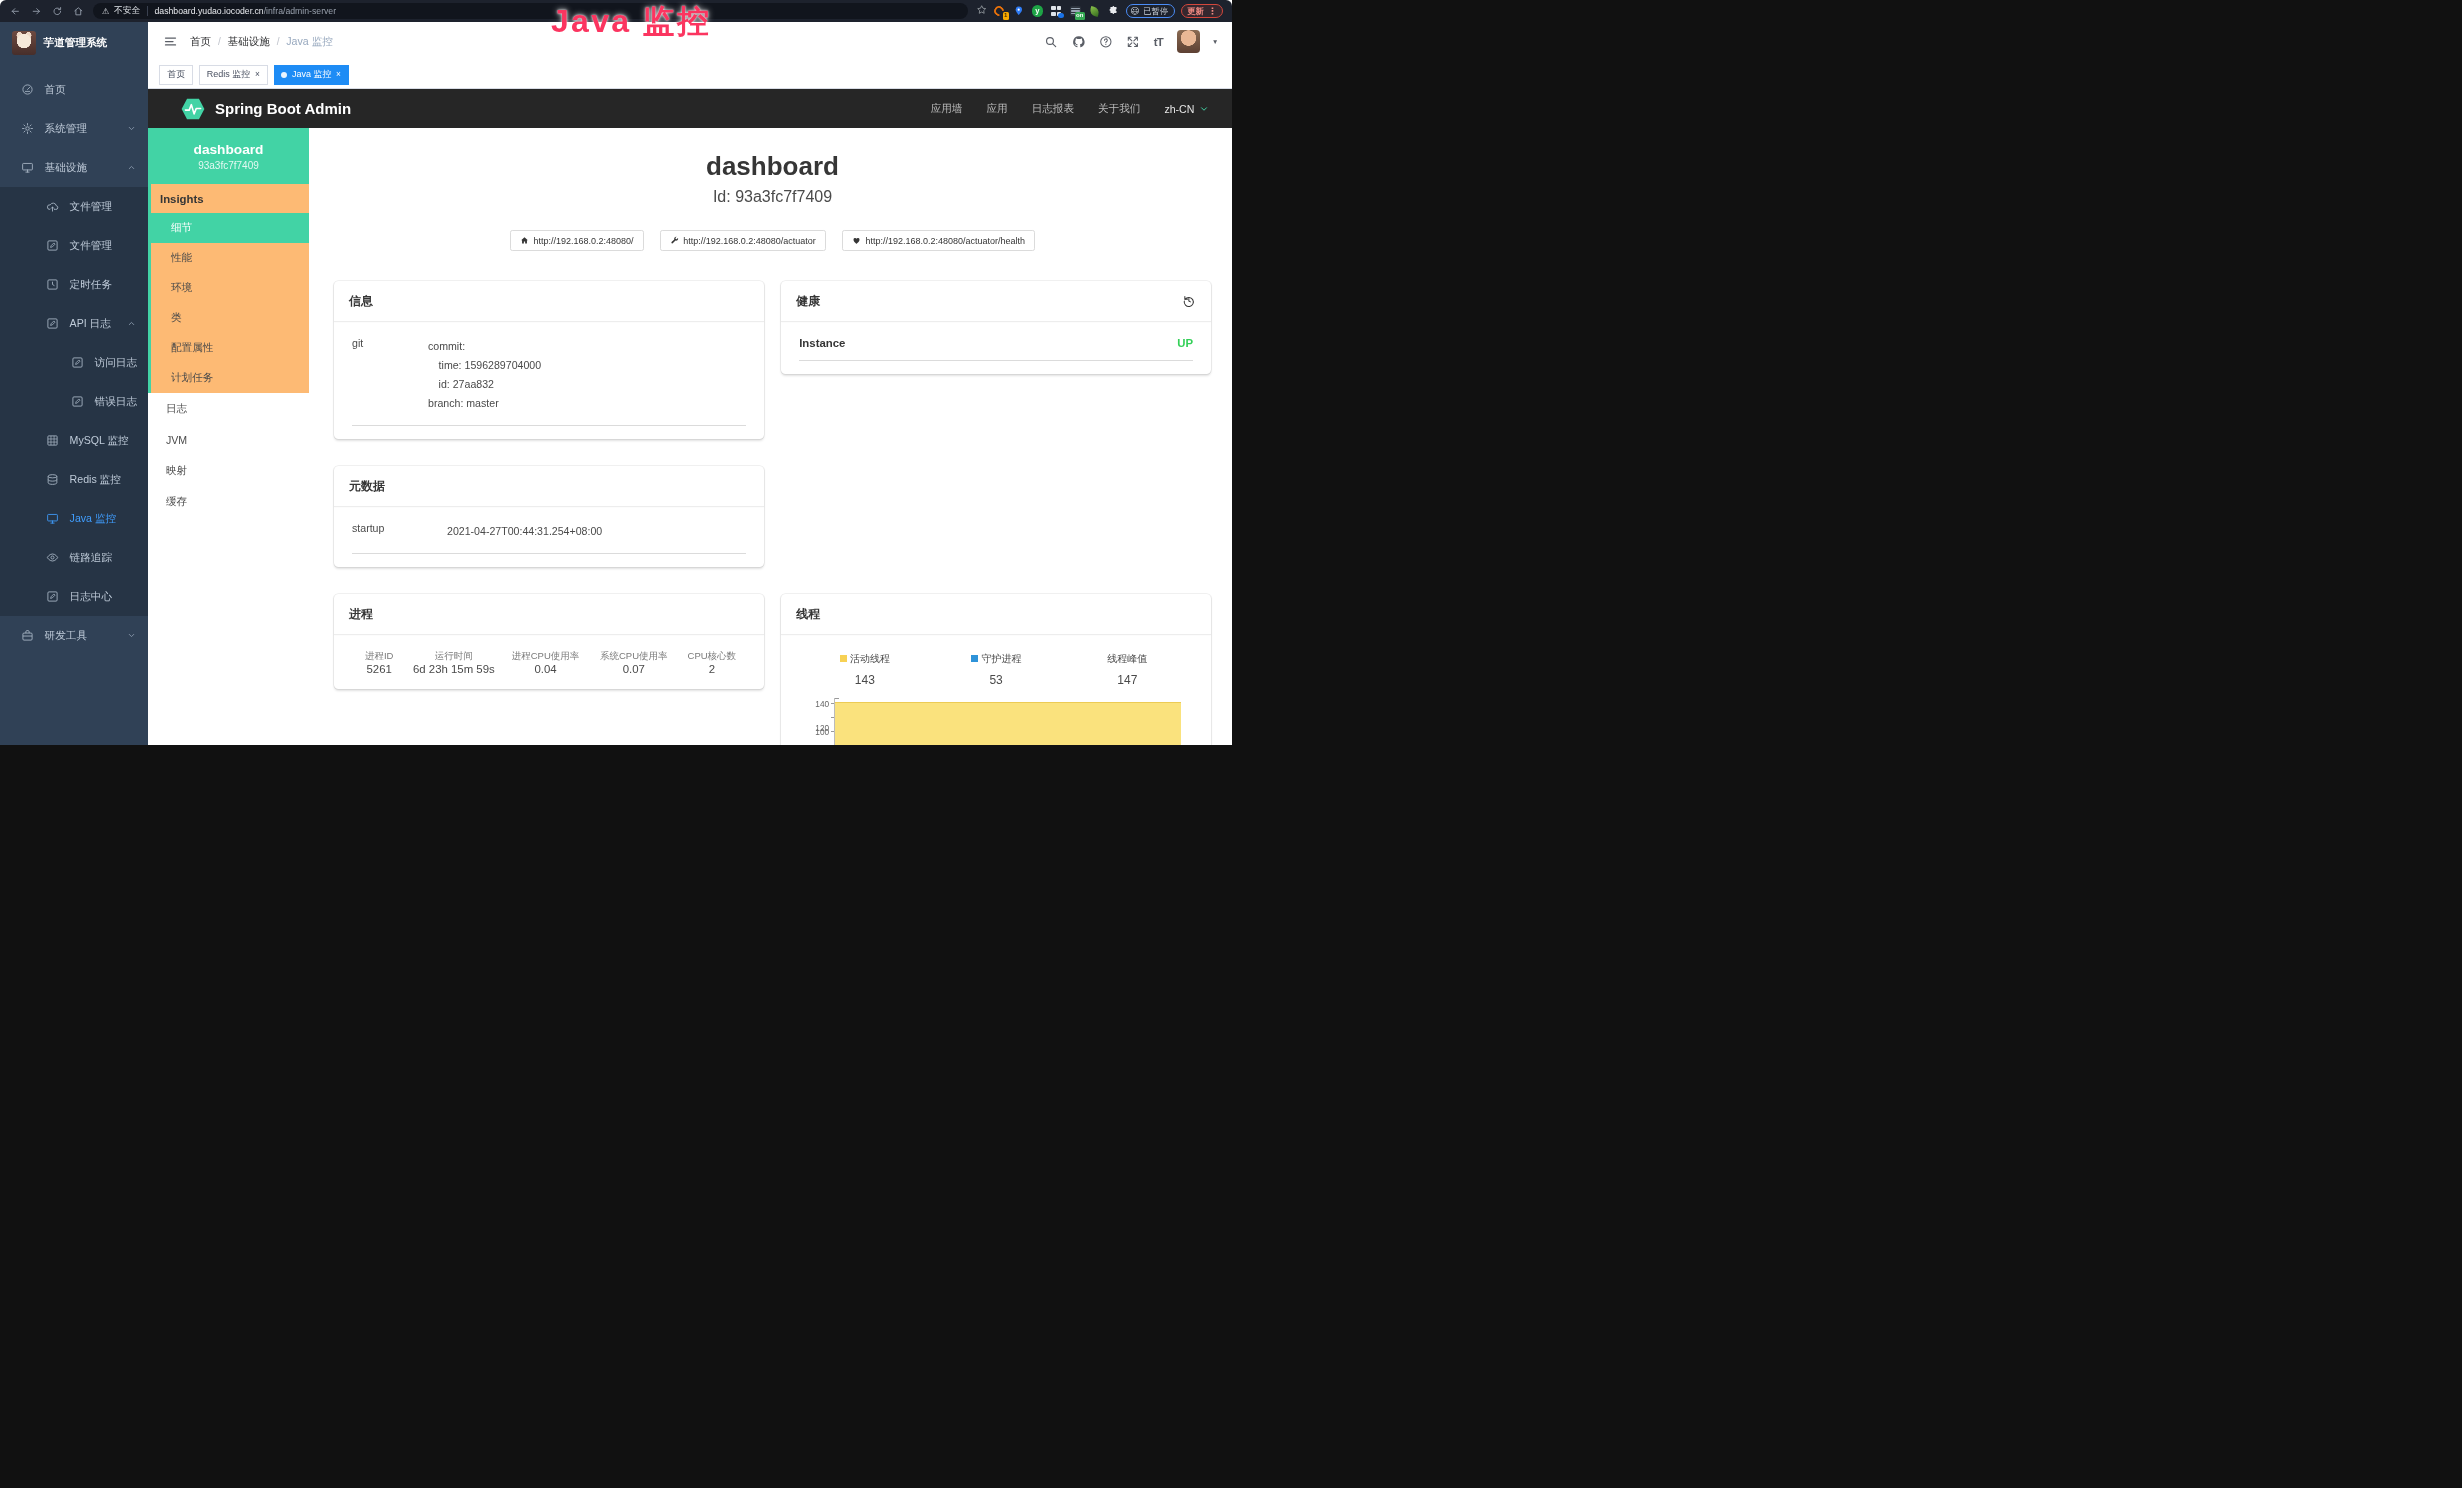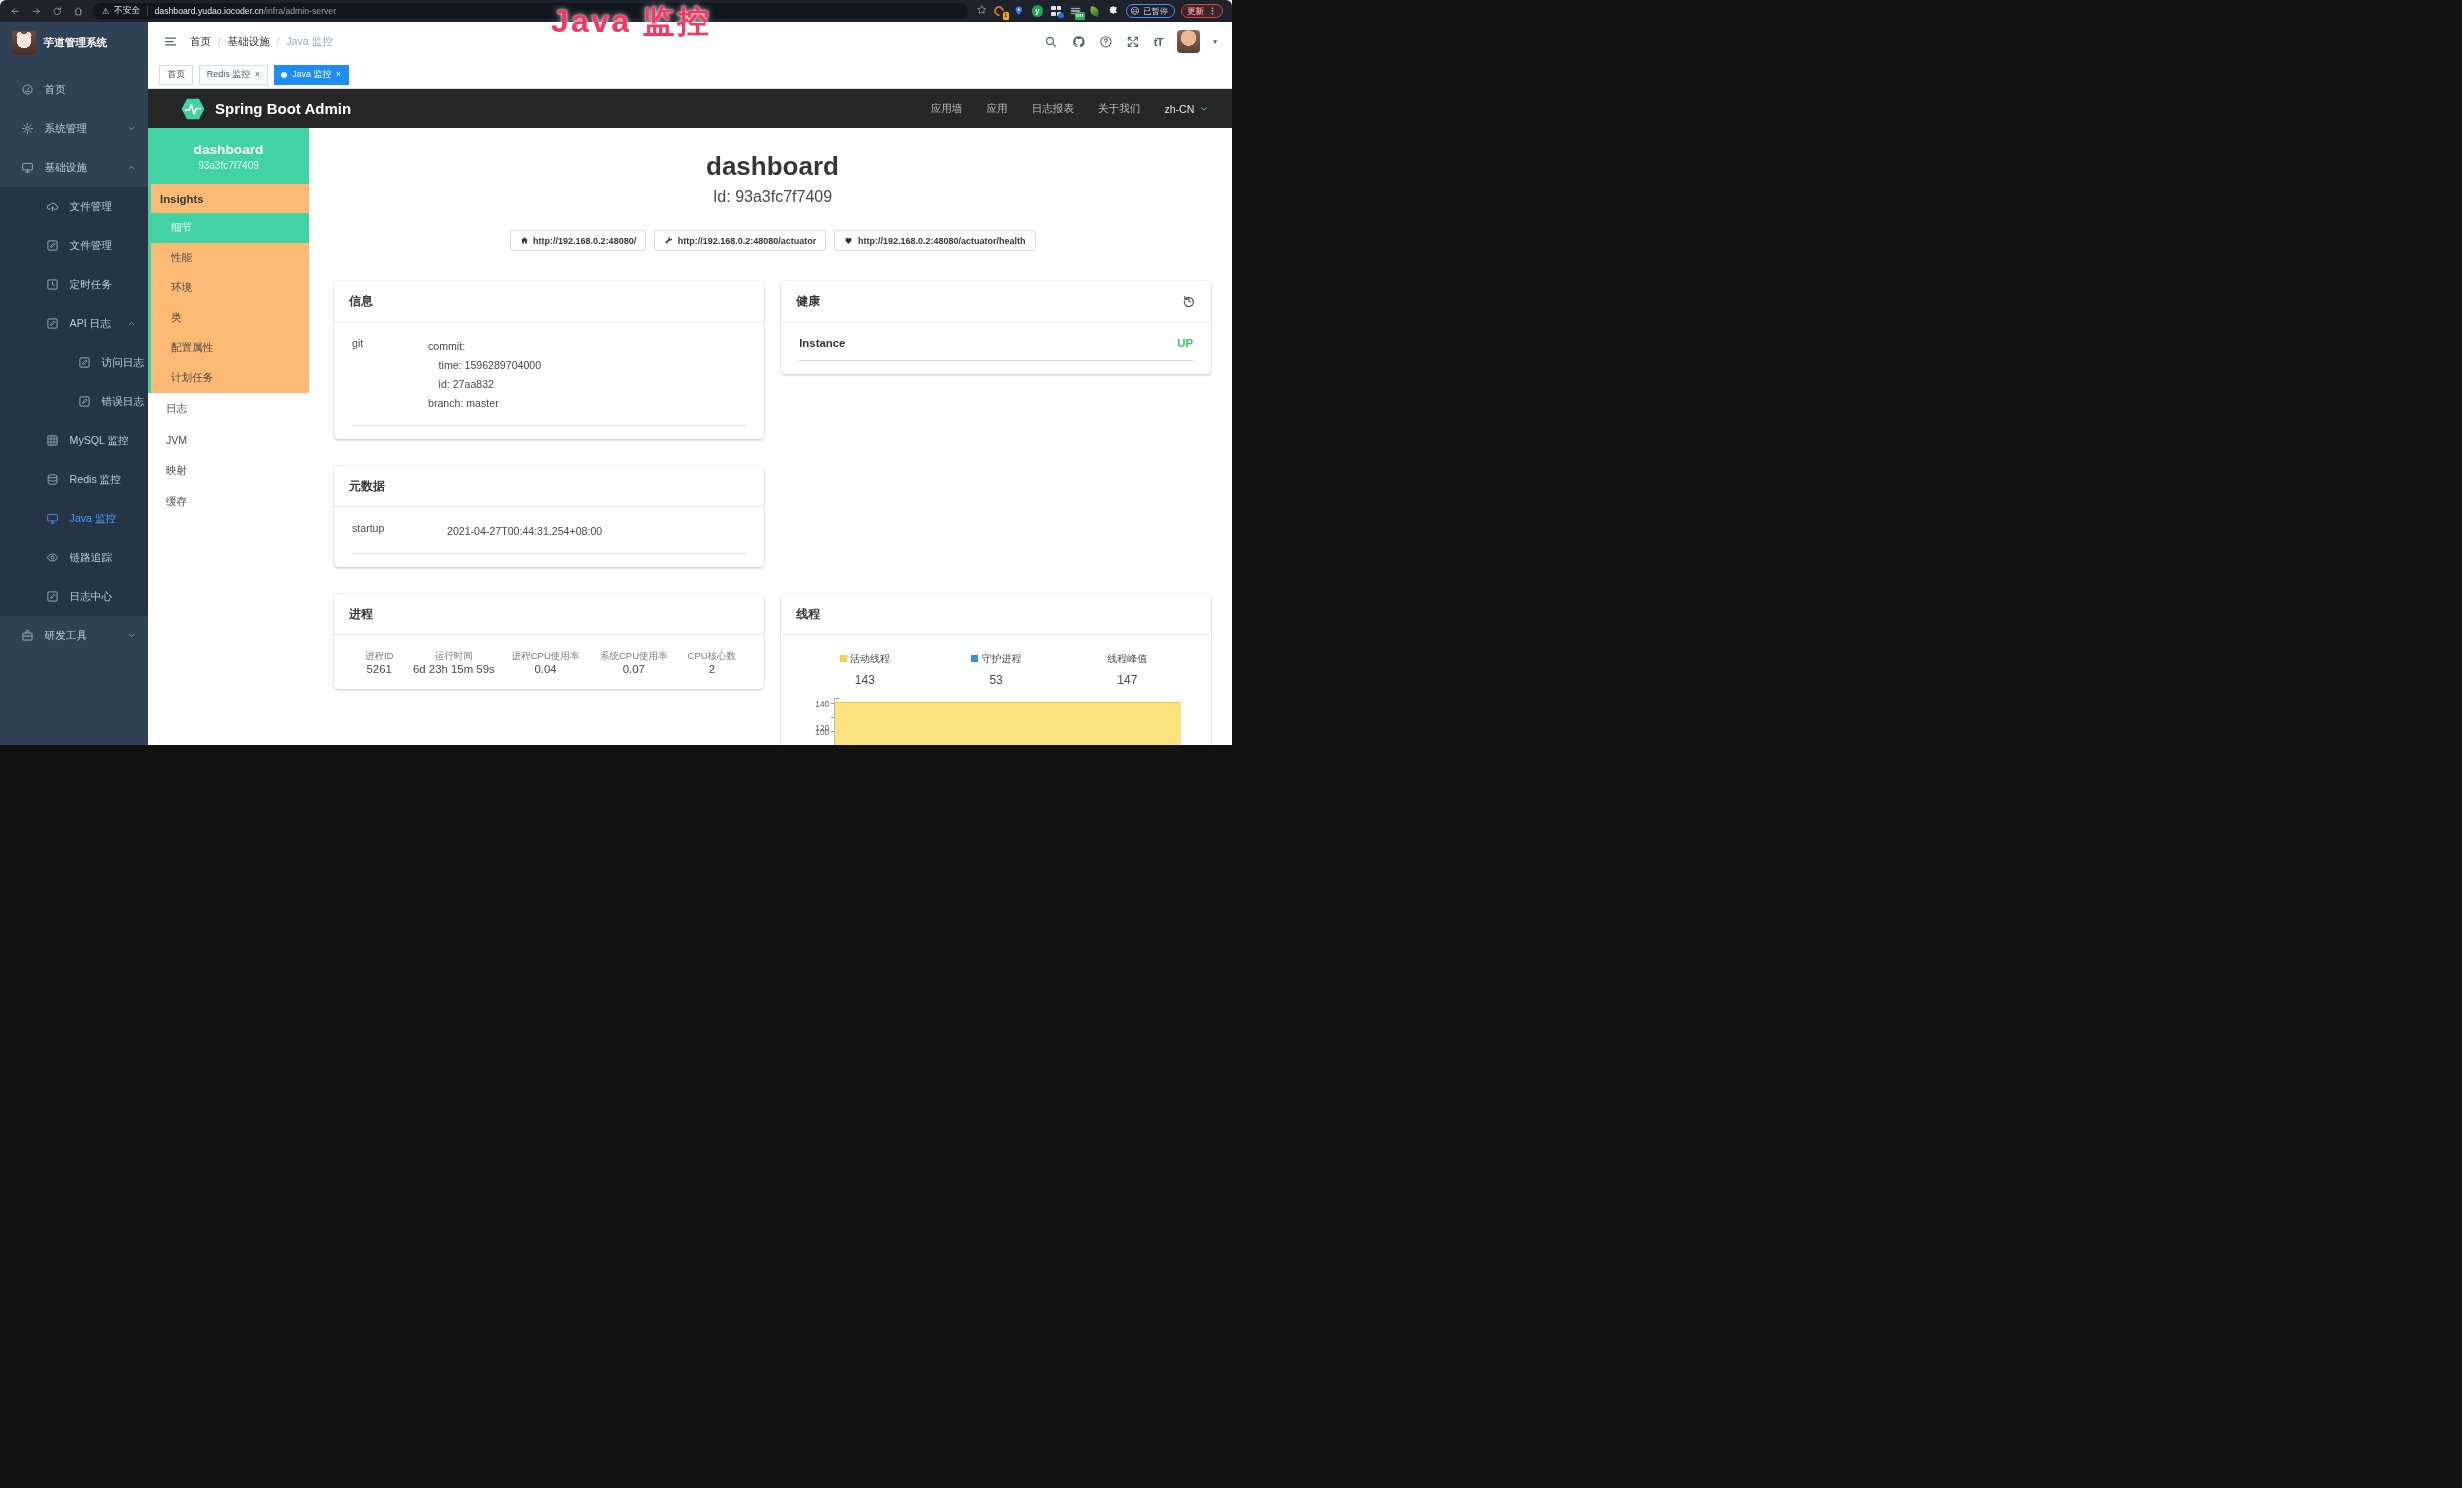--- a/index.html
+++ b/index.html
@@ -52,21 +52,21 @@
       radial-gradient(circle at 32% 18%,#efd9c8 0 12%,rgba(239,217,200,0) 13%),
       radial-gradient(circle at 68% 18%,#efd9c8 0 12%,rgba(239,217,200,0) 13%),
       linear-gradient(180deg,#6e4a41,#472e2a);}
   .logo-title{font-size:10.6px;font-weight:700;color:#fff;}
   .menu{padding-top:6px;font-size:10.6px;}
   .mi{height:39px;display:flex;align-items:center;position:relative;cursor:pointer;}
   .mi .ic{width:13px;height:13px;margin-right:10.6px;color:#a9b7c6;flex-shrink:0;}
   .mi.lvl1{padding-left:21px;}
   .sub-block{background:#263445;}
   .mi.sub{padding-left:46px;height:39px;}
-  .mi.nested{padding-left:71px;height:39px;margin-left:7px;}
+  .mi.nested{padding-left:71px;height:39px;}
   .mi .caret{position:absolute;right:12px;width:9px;height:9px;color:#8897aa;}
   .caret.up{transform:rotate(180deg);}
   .mi.active,.mi.active .ic{color:#409eff;}
 
   .main{flex:1;display:flex;flex-direction:column;min-width:0;}
   .app-header{height:39px;background:#fff;display:flex;align-items:center;padding:0 15px;}
   .hamb{width:15px;height:15px;color:#5a5e66;margin-right:12px;}
   .crumbs{display:flex;align-items:center;gap:6.8px;font-size:10.6px;}
   .crumb{color:#303133;}
   .crumb.last{color:#97a8be;}
@@ -107,21 +107,21 @@
   .group{background:#fdba74;border-left:3px solid #42d3a5;}
   .group-label{height:29px;display:flex;align-items:center;padding-left:9px;font-size:11.4px;font-weight:700;color:#363636;}
   .g-item{height:30px;display:flex;align-items:center;padding-left:20px;cursor:pointer;}
   .g-item.active{background:#42d3a5;color:#fff;margin-left:-3px;padding-left:23px;}
   .r-item{height:31px;display:flex;align-items:center;padding-left:18px;cursor:pointer;}
 
   .sba-content{flex:1;overflow:hidden;padding:0 21px 0 25px;}
   .page-head{text-align:center;margin-top:23px;}
   .page-title{font-size:26px;font-weight:600;color:#363636;line-height:1.2;}
   .page-id{font-size:16px;color:#4a4a4a;margin-top:6px;}
-  .links-row{display:flex;justify-content:center;gap:8px;margin-top:24px;font-weight:bold;}
+  .links-row{display:flex;justify-content:center;gap:16px;margin-top:24px;}
   .link-btn{display:flex;align-items:center;gap:4.6px;border:0.8px solid #dbdbdb;background:#fff;border-radius:2.3px;
     padding:4.6px 9px;font-size:9px;color:#363636;cursor:pointer;}
   .link-btn svg{width:9px;height:9px;flex-shrink:0;}
 
   .cards{display:grid;grid-template-columns:1fr 1fr;gap:27px 17.4px;margin-top:30px;align-items:start;}
   .card{background:#fff;border-radius:4.6px;box-shadow:0 1.5px 2.3px rgba(10,10,10,.12),0 0 0 0.8px rgba(10,10,10,.07);}
   .card-h{padding:11.4px 15px;font-size:12px;font-weight:600;color:#363636;border-bottom:0.8px solid #ededed;
     display:flex;align-items:center;justify-content:space-between;box-shadow:0 0.8px 1.5px rgba(10,10,10,.04);}
   .card-h svg{width:13.7px;height:13.7px;color:#363636;}
   .card-b{padding:15px 18px 13.7px;}

